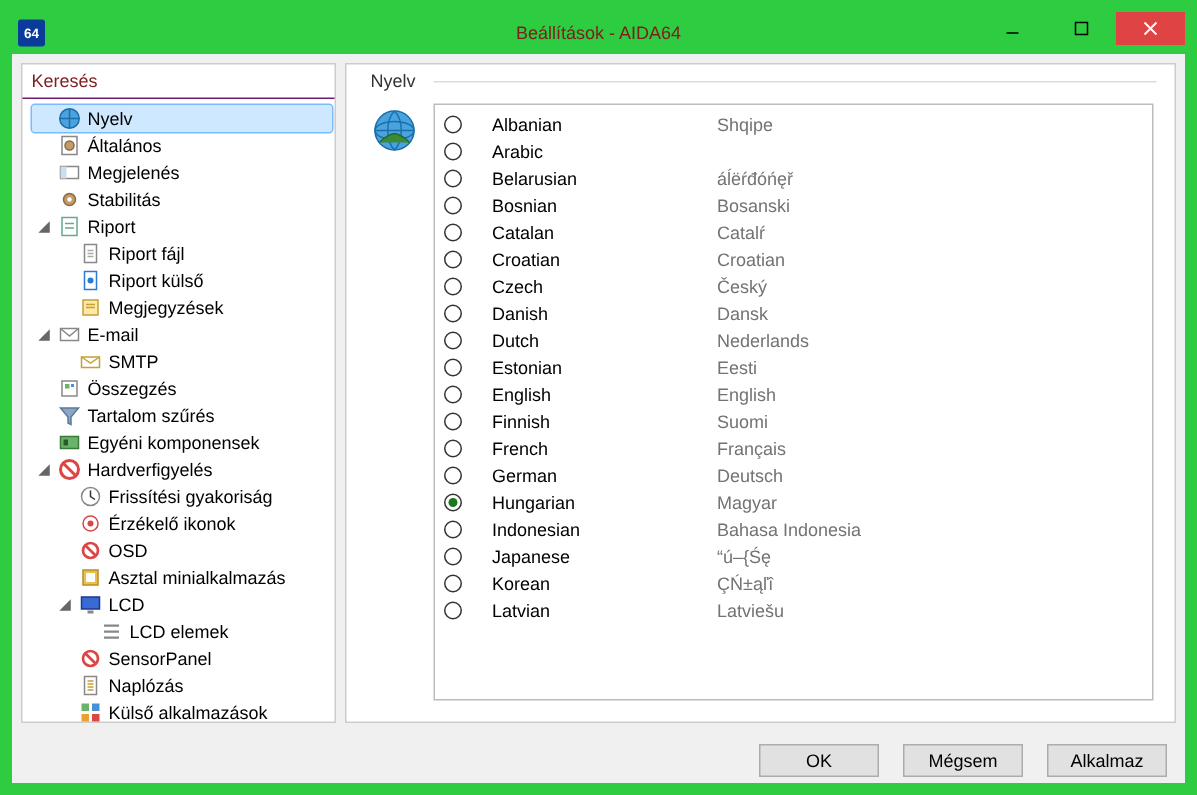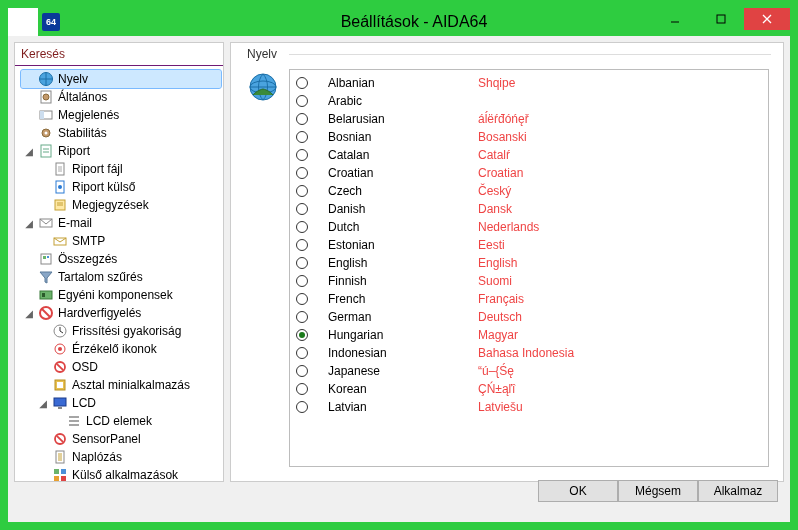--- a/index.html
+++ b/index.html
@@ -1,20 +1,20 @@
 <!DOCTYPE html>
 <html><head>
 <meta charset="utf-8">
 <style>
   * { box-sizing: border-box; font-family: "Segoe UI", Tahoma, sans-serif; font-size: 12px; }
   body { margin: 0; background: #2ecc40; width: 798px; height: 530px; overflow: hidden; }
   .window { position: absolute; left: 8px; top: 8px; width: 782px; height: 514px; background: #fff; box-shadow: 0 0 0 1px #2ecc40; }
-  .titlebar { height: 28px; background: #2ecc40; display: flex; align-items: center; position: relative; margin-left: 30px; }
+  .titlebar { height: 28px; background: #2ecc40; display: flex; align-items: center; position: relative; }
   .titlebar-icon { width: 18px; height: 18px; margin-left: 4px; background:#0a3a9a; color:#fff; font-size:9px; font-weight:bold; display:flex;align-items:center;justify-content:center; border-radius:2px;}
-  .titlebar-title { position:absolute; left:0; right:0; text-align:center; color:#000000; font-size:16px; }
+  .titlebar-title { position:absolute; left:0; right:0; text-align:center; color:#7f1d1d; font-size:12px; }
   .winbtns { position:absolute; right:0; top:0; display:flex; height:22px;}
   .winbtn { width:46px; height:22px; display:flex; align-items:center; justify-content:center; color:#000;}
   .winbtn.close { background:#e04343; color:#fff; }
   .winbtn svg { width:10px; height:10px; }
   .client { position:absolute; top:28px; left:0; right:0; bottom:0; background:#f0f0f0; padding:6px; }
   .panes { display:flex; gap:6px; height: calc(100% - 34px); }
   .pane { background:#fff; border:1px solid #ccc; }
   .left { width:210px; display:flex; flex-direction:column; }
   .left-header { padding:4px 6px; border-bottom:1px solid #701a75; color:#7f1d1d;}
   .tree { flex:1; overflow:auto; padding:4px 2px;}
@@ -29,22 +29,22 @@
   .right { flex:1; position:relative; padding:10px 12px; }
   .group-label { position:absolute; top:4px; left:12px; background:transparent; color:#333; padding:0 4px;}
   .group-line { position:absolute; top:11px; left:58px; right:12px; height:1px; background:#ddd;}
   .group-icon { position:absolute; top:28px; left:16px; width:32px; height:32px;}
   .langbox { position:absolute; top:26px; left:58px; right:14px; bottom:14px; border:1px solid #bcbcbc; display:flex;}
   .langlist { flex:1; overflow-y:scroll; padding:4px 6px;}
   .langrow { display:flex; align-items:center; height:18px; gap:20px; cursor:default;}
   .radio { width:12px; height:12px; border:1px solid #333; border-radius:50%; background:#fff; position:relative; flex:0 0 12px;}
   .radio.checked::after { content:""; position:absolute; left:2px; top:2px; width:6px; height:6px; border-radius:50%; background:#1a7a1a;}
   .col1 { width:130px; color:#000;}
-  .col2 { color:#ef4444;}
-  .buttonbar { position:absolute; right:12px; bottom:20px; display:flex; gap:0;align-items:flex-end;}
+  .col2 { color:#737373;}
+  .buttonbar { position:absolute; right:12px; bottom:4px; display:flex; gap:16px;align-items:flex-end;}
   .btn { min-width:80px; height:22px; border:1px solid #adadad; background:#e1e1e1; display:flex; align-items:center; justify-content:center; padding:0 10px;}
   .btn.disabled { color:#000000; }
   
   .langlist::-webkit-scrollbar { width:17px; }
   .langlist::-webkit-scrollbar-track { background:#f0f0f0; border-left:1px solid #ddd;}
   .langlist::-webkit-scrollbar-thumb { background:#c2c2c2; border:1px solid #a6a6a6;}
 </style>
 </head>
 <body>
 

